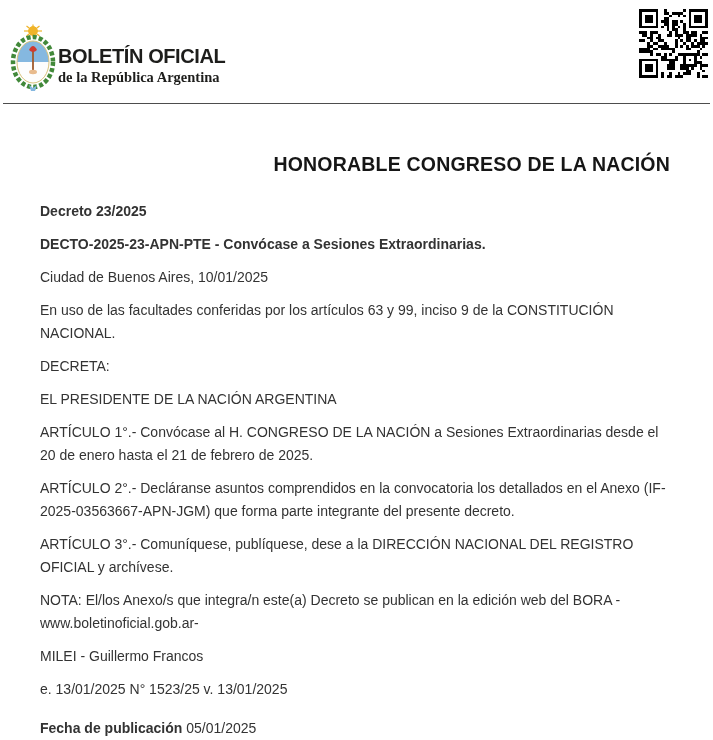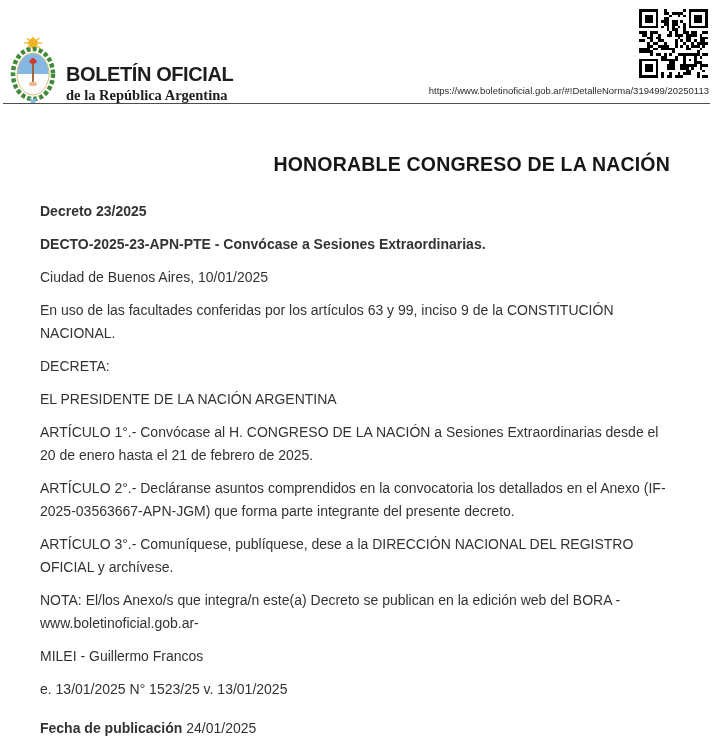--- a/index.html
+++ b/index.html
@@ -13,21 +13,21 @@
     --title:#161616;
     --rule:#4d4d4d;
   }
   *{box-sizing:border-box;}
   html,body{margin:0;padding:0;}
   body{
     width:713px;height:740px;background:#ffffff;position:relative;overflow:hidden;
     font-family:"Liberation Sans","DejaVu Sans",sans-serif;color:var(--text);
   }
   header{position:relative;height:104px;}
-  .brand{position:absolute;left:8px;top:36px;display:flex;gap:8px;align-items:flex-end;}
+  .brand{position:absolute;left:8px;top:24px;display:flex;align-items:center;}
   .coa{width:50px;height:68px;display:block;}
   .coa-sky{fill:var(--celeste);}
   .coa-sun{fill:var(--sun);stroke:var(--sun);}
   .coa-wreath{fill:none;stroke:var(--wreath);}
   .coa-cap{fill:var(--cap);}
   .coa-pole{stroke:var(--pole);}
   .coa-hands{fill:var(--hands);}
   .brand-text{margin-top:15px;}
   .brand-title{
     font-size:20px;font-weight:700;letter-spacing:-0.4px;color:#1d1d1b;line-height:1.05;
@@ -275,32 +275,31 @@
       <rect x="8" y="24" width="1" height="1" fill="#000"></rect>
       <rect x="10" y="24" width="1" height="1" fill="#000"></rect>
       <rect x="11" y="24" width="1" height="1" fill="#000"></rect>
       <rect x="13" y="24" width="1" height="1" fill="#000"></rect>
       <rect x="14" y="24" width="1" height="1" fill="#000"></rect>
       <rect x="15" y="24" width="1" height="1" fill="#000"></rect>
       <rect x="21" y="24" width="1" height="1" fill="#000"></rect>
       <rect x="23" y="24" width="1" height="1" fill="#000"></rect>
       <rect x="24" y="24" width="1" height="1" fill="#000"></rect>
     </svg>
-  <div class="norm-url">https://www.boletinoficial.gob.ar/#!DetalleNorma/319499/20250113</div>
   <div class="rule"></div>
 </header>
 
 <main>
   <h1>HONORABLE CONGRESO DE LA NACIÓN</h1>
   <p class="b">Decreto 23/2025</p>
   <p class="b">DECTO-2025-23-APN-PTE - Convócase a Sesiones Extraordinarias.</p>
   <p>Ciudad de Buenos Aires, 10/01/2025</p>
   <p>En uso de las facultades conferidas por los artículos 63 y 99, inciso 9 de la CONSTITUCIÓN NACIONAL.</p>
   <p>DECRETA:</p>
   <p>EL PRESIDENTE DE LA NACIÓN ARGENTINA</p>
   <p>ARTÍCULO 1°.- Convócase al H. CONGRESO DE LA NACIÓN a Sesiones Extraordinarias desde el 20 de enero hasta el 21 de febrero de 2025.</p>
   <p>ARTÍCULO 2°.- Decláranse asuntos comprendidos en la convocatoria los detallados en el Anexo (IF-2025-03563667-APN-JGM) que forma parte integrante del presente decreto.</p>
   <p>ARTÍCULO 3°.- Comuníquese, publíquese, dese a la DIRECCIÓN NACIONAL DEL REGISTRO OFICIAL y archívese.</p>
   <p>NOTA: El/los Anexo/s que integra/n este(a) Decreto se publican en la edición web del BORA -www.boletinoficial.gob.ar-</p>
   <p>MILEI - Guillermo Francos</p>
   <p>e. 13/01/2025 N° 1523/25 v. 13/01/2025</p>
-  <p class="pub"><strong>Fecha de publicación</strong> <span>24/01/2025</span></p>
+  <p class="pub"><strong>Fecha de publicación</strong> <span>05/01/2025</span></p>
 </main>
 
 </body></html>

